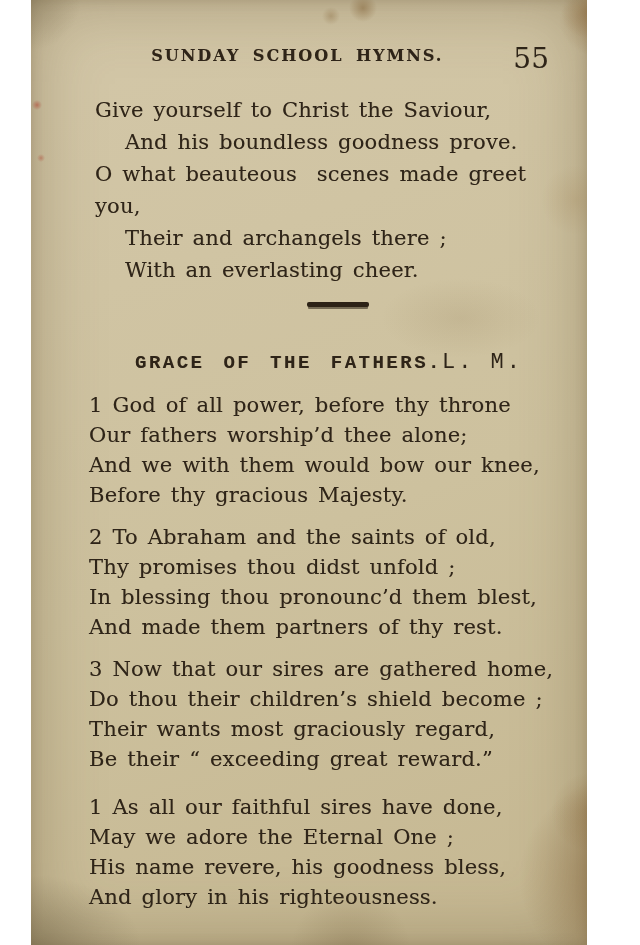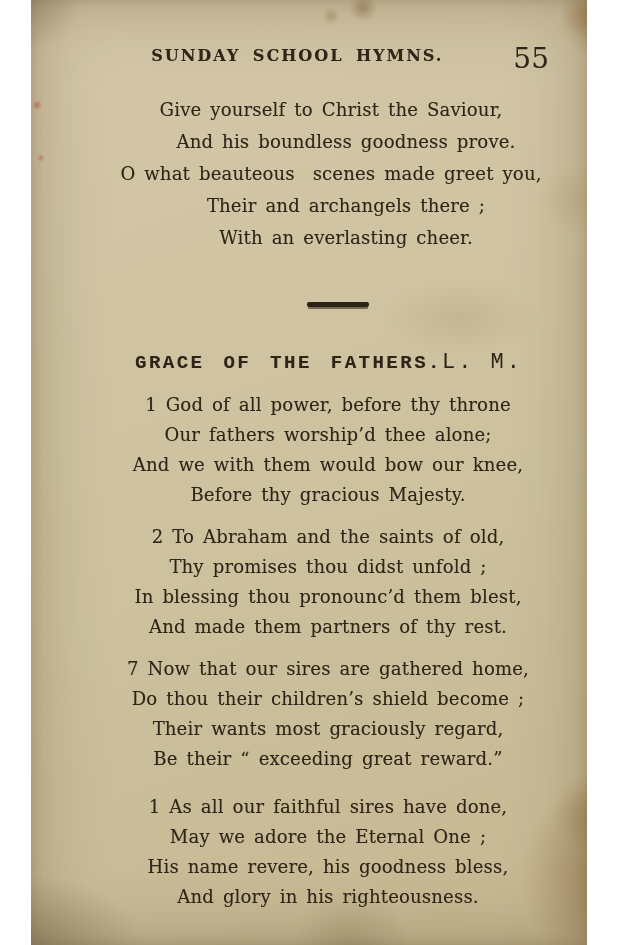--- a/index.html
+++ b/index.html
@@ -50,25 +50,24 @@
     white-space: nowrap;
     text-shadow: 0.3px 0.3px 0.5px rgba(60,40,20,0.35);
   }
   .page-number {
     position: absolute; right: 38px; top: -4px;
     font-size: 28px;
   }
 
   .stanza { position: absolute; left: 58px; right: 20px; }
   .line {
-    font-size: 18px; line-height: 30px;
+    font-size: 21px; line-height: 30px;
     letter-spacing: 0.2px; word-spacing: 3px;
     white-space: pre-wrap;
     text-shadow: 0.3px 0.3px 0.6px rgba(60,40,20,0.30);
-    text-align: center;
   }
   .opening { top: 94px; left: 64px; }
   .opening .line { line-height: 32px; }
   .line.indent { padding-left: 30px; }
 
   .divider {
     position: absolute; top: 302px; left: 276px;
     width: 62px; height: 5px;
     background: #2c2216; border-radius: 2px;
     box-shadow: 0 3px 0 -1px rgba(44,34,22,0.55);
@@ -124,21 +123,21 @@
   </div>
 
   <div class="stanza stanza-2">
     <div class="line">2 To Abraham and the saints of old,</div>
     <div class="line">Thy promises thou didst unfold ;</div>
     <div class="line">In blessing thou pronounc’d them blest,</div>
     <div class="line">And made them partners of thy rest.</div>
   </div>
 
   <div class="stanza stanza-3">
-    <div class="line">7 Now that our sires are gathered home,</div>
+    <div class="line">3 Now that our sires are gathered home,</div>
     <div class="line">Do thou their children’s shield become ;</div>
     <div class="line">Their wants most graciously regard,</div>
     <div class="line">Be their “ exceeding great reward.”</div>
   </div>
 
   <div class="stanza stanza-4">
     <div class="line">1 As all our faithful sires have done,</div>
     <div class="line">May we adore the Eternal One ;</div>
     <div class="line">His name revere, his goodness bless,</div>
     <div class="line">And glory in his righteousness.</div>

